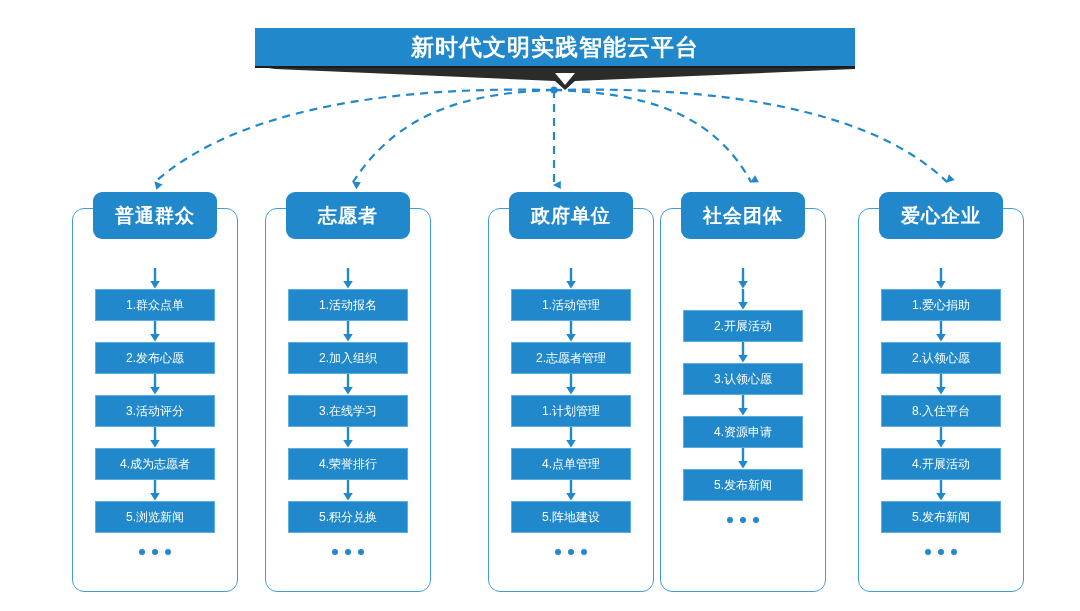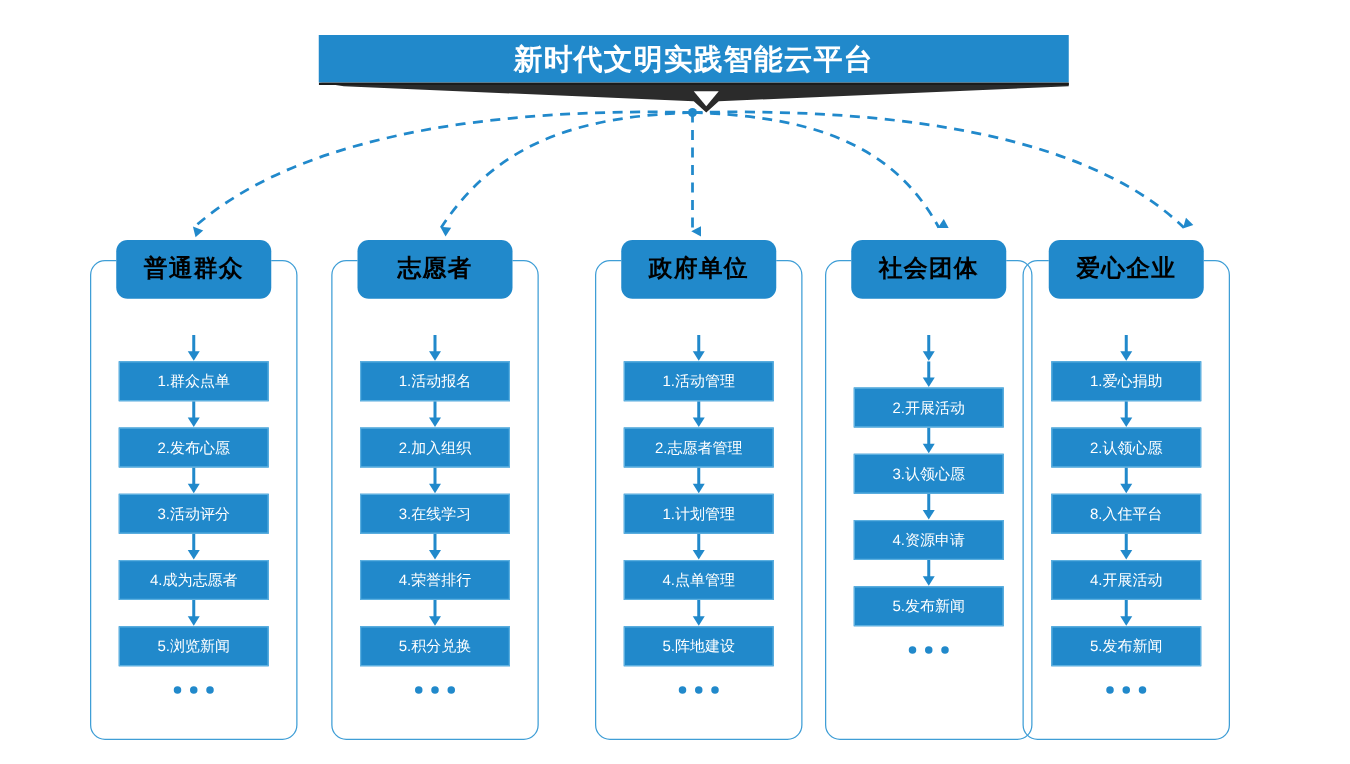--- a/index.html
+++ b/index.html
@@ -40,21 +40,21 @@
   }
   .col-header{
     position:absolute;left:50%;transform:translateX(-50%);
     top:-16px;
     width:124px;height:47px;
     background:#2189cb;border-radius:9px;
     display:flex;align-items:center;justify-content:center;
     z-index:3;
   }
   .col-header span{
-    color:#000000;font-size:19px;font-weight:bold;letter-spacing:1px;
+    color:#ffffff;font-size:19px;font-weight:bold;letter-spacing:1px;
     white-space:nowrap;line-height:1;
   }
 
   .items{
     position:absolute;left:0;top:60px;width:100%;
     display:flex;flex-direction:column;align-items:center;
   }
   .item{
     width:120px;height:32px;
     background:#2189cb;
@@ -175,21 +175,21 @@
         </svg>
       <div class="item">5.积分兑换</div>
       <div class="dots">
         <i class="dot"></i>
         <i class="dot"></i>
         <i class="dot"></i>
       </div>
     </div>
   </div>
 
-  <div class="col" style="left:476px;">
+  <div class="col" style="left:488px;">
     <div class="col-frame"></div>
     <div class="frame-notch" style="left:21px;width:124px;"></div>
     <div class="col-header">
       <span>政府单位</span>
     </div>
     <div class="items">
       <svg class="v-arrow" viewBox="0 0 12 21">
           <path d="M6,0 L6,14" stroke="#2189cb" stroke-width="2.4" fill="none"></path>
           <polygon points="1.2,13 10.8,13 6,20.5" fill="#2189cb"></polygon>
         </svg>
@@ -254,21 +254,21 @@
         </svg>
       <div class="item">5.发布新闻</div>
       <div class="dots">
         <i class="dot"></i>
         <i class="dot"></i>
         <i class="dot"></i>
       </div>
     </div>
   </div>
 
-  <div class="col" style="left:818px;">
+  <div class="col" style="left:858px;">
     <div class="col-frame"></div>
     <div class="frame-notch" style="left:21px;width:124px;"></div>
     <div class="col-header">
       <span>爱心企业</span>
     </div>
     <div class="items">
       <svg class="v-arrow" viewBox="0 0 12 21">
           <path d="M6,0 L6,14" stroke="#2189cb" stroke-width="2.4" fill="none"></path>
           <polygon points="1.2,13 10.8,13 6,20.5" fill="#2189cb"></polygon>
         </svg>

